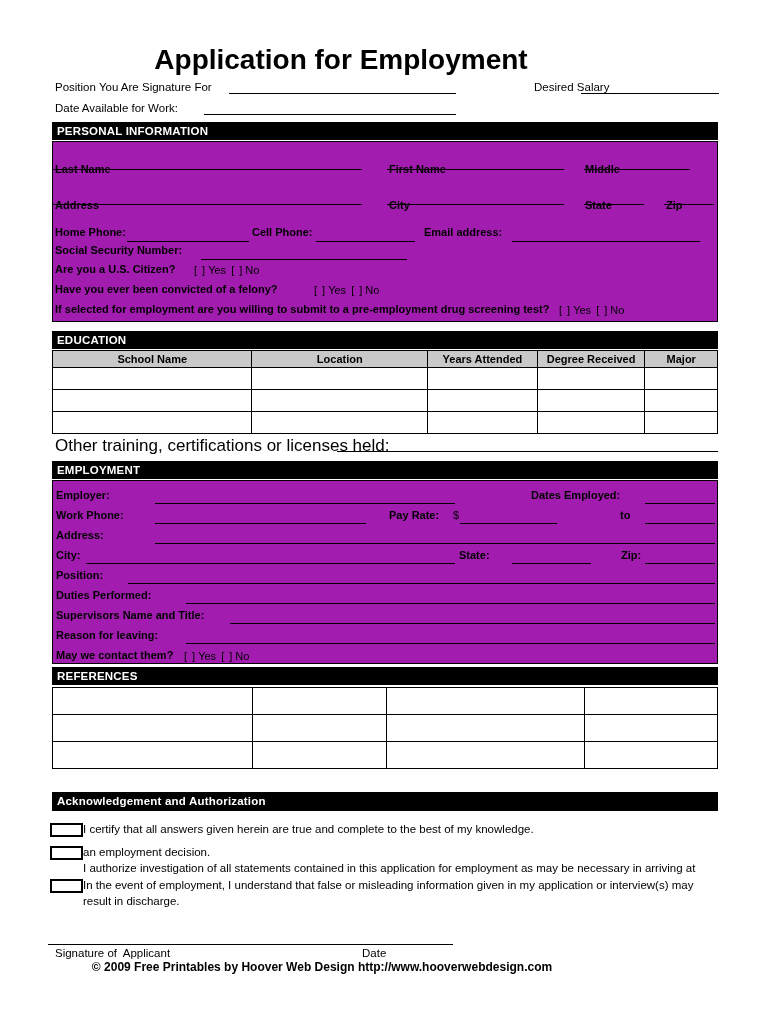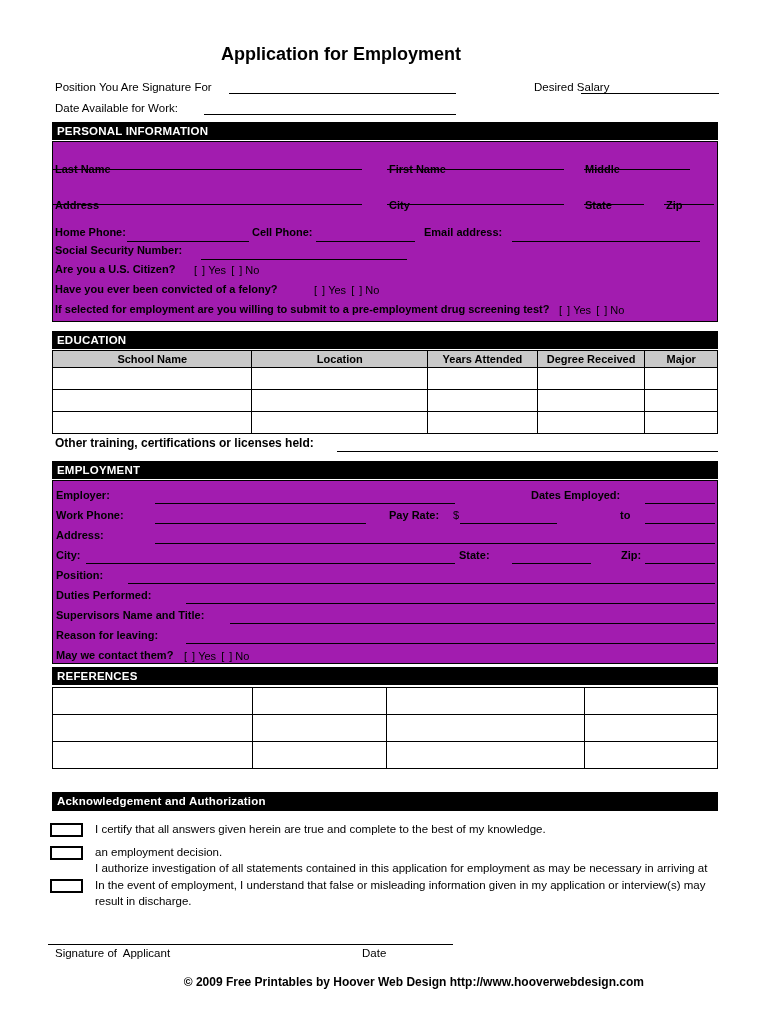--- a/index.html
+++ b/index.html
@@ -22,28 +22,28 @@
   .yn .wl { margin-right:5px; }
   table.grid { position:absolute; left:52px; width:666px; border-collapse:collapse;
                border:1.5px solid #000; table-layout:fixed; }
   .grid th { background:#c9c9c9; border:1px solid #000; font-size:11px;
              font-weight:bold; text-align:center; padding:2px 0; }
   .grid td { border:1px solid #000; background:#fff; }
   .ed td  { height:19px; }
   .ref th { padding:1px 0; }
   .ref td { height:24px; }
   .title { position:absolute; top:44px; left:0; width:682px; text-align:center;
-           font-size:18px; font-weight:bold; }
+           font-size:28px; font-weight:bold; }
   .ack-row { position:absolute; left:50px; display:flex; align-items:flex-start; }
   .ackbox { width:29px; height:10px; border:2px solid #000; margin-top:1px; flex:none; }
-  .ack-text { margin-left:12px; font-size:11.5px; line-height:15.5px; }
+  .ack-text { margin-left:0; font-size:11.5px; line-height:15.5px; }
   .pre { white-space:pre; }
-  .copyright { position:absolute; top:960px; left:0; width:644px; text-align:right;
-               font-size:12px; font-weight:bold;margin-top:15px; }
-  .othertrain { position:absolute; font-size:12px; font-weight:bold; white-space:nowrap; }
+  .copyright { position:absolute; top:960px; left:0; width:644px; text-align:center;
+               font-size:12px; font-weight:bold; }
+  .othertrain { position:absolute; font-size:17px; font-weight:normal; white-space:nowrap; }
 </style>
 </head>
 <body>
 
 <div>
 
   <div class="title">Application for Employment</div>
 
   <span class="txt" style="left:55px;top:81px">Position You Are Signature For</span>
   <div class="fline" style="left:229px;top:80px;width:227px"></div>

